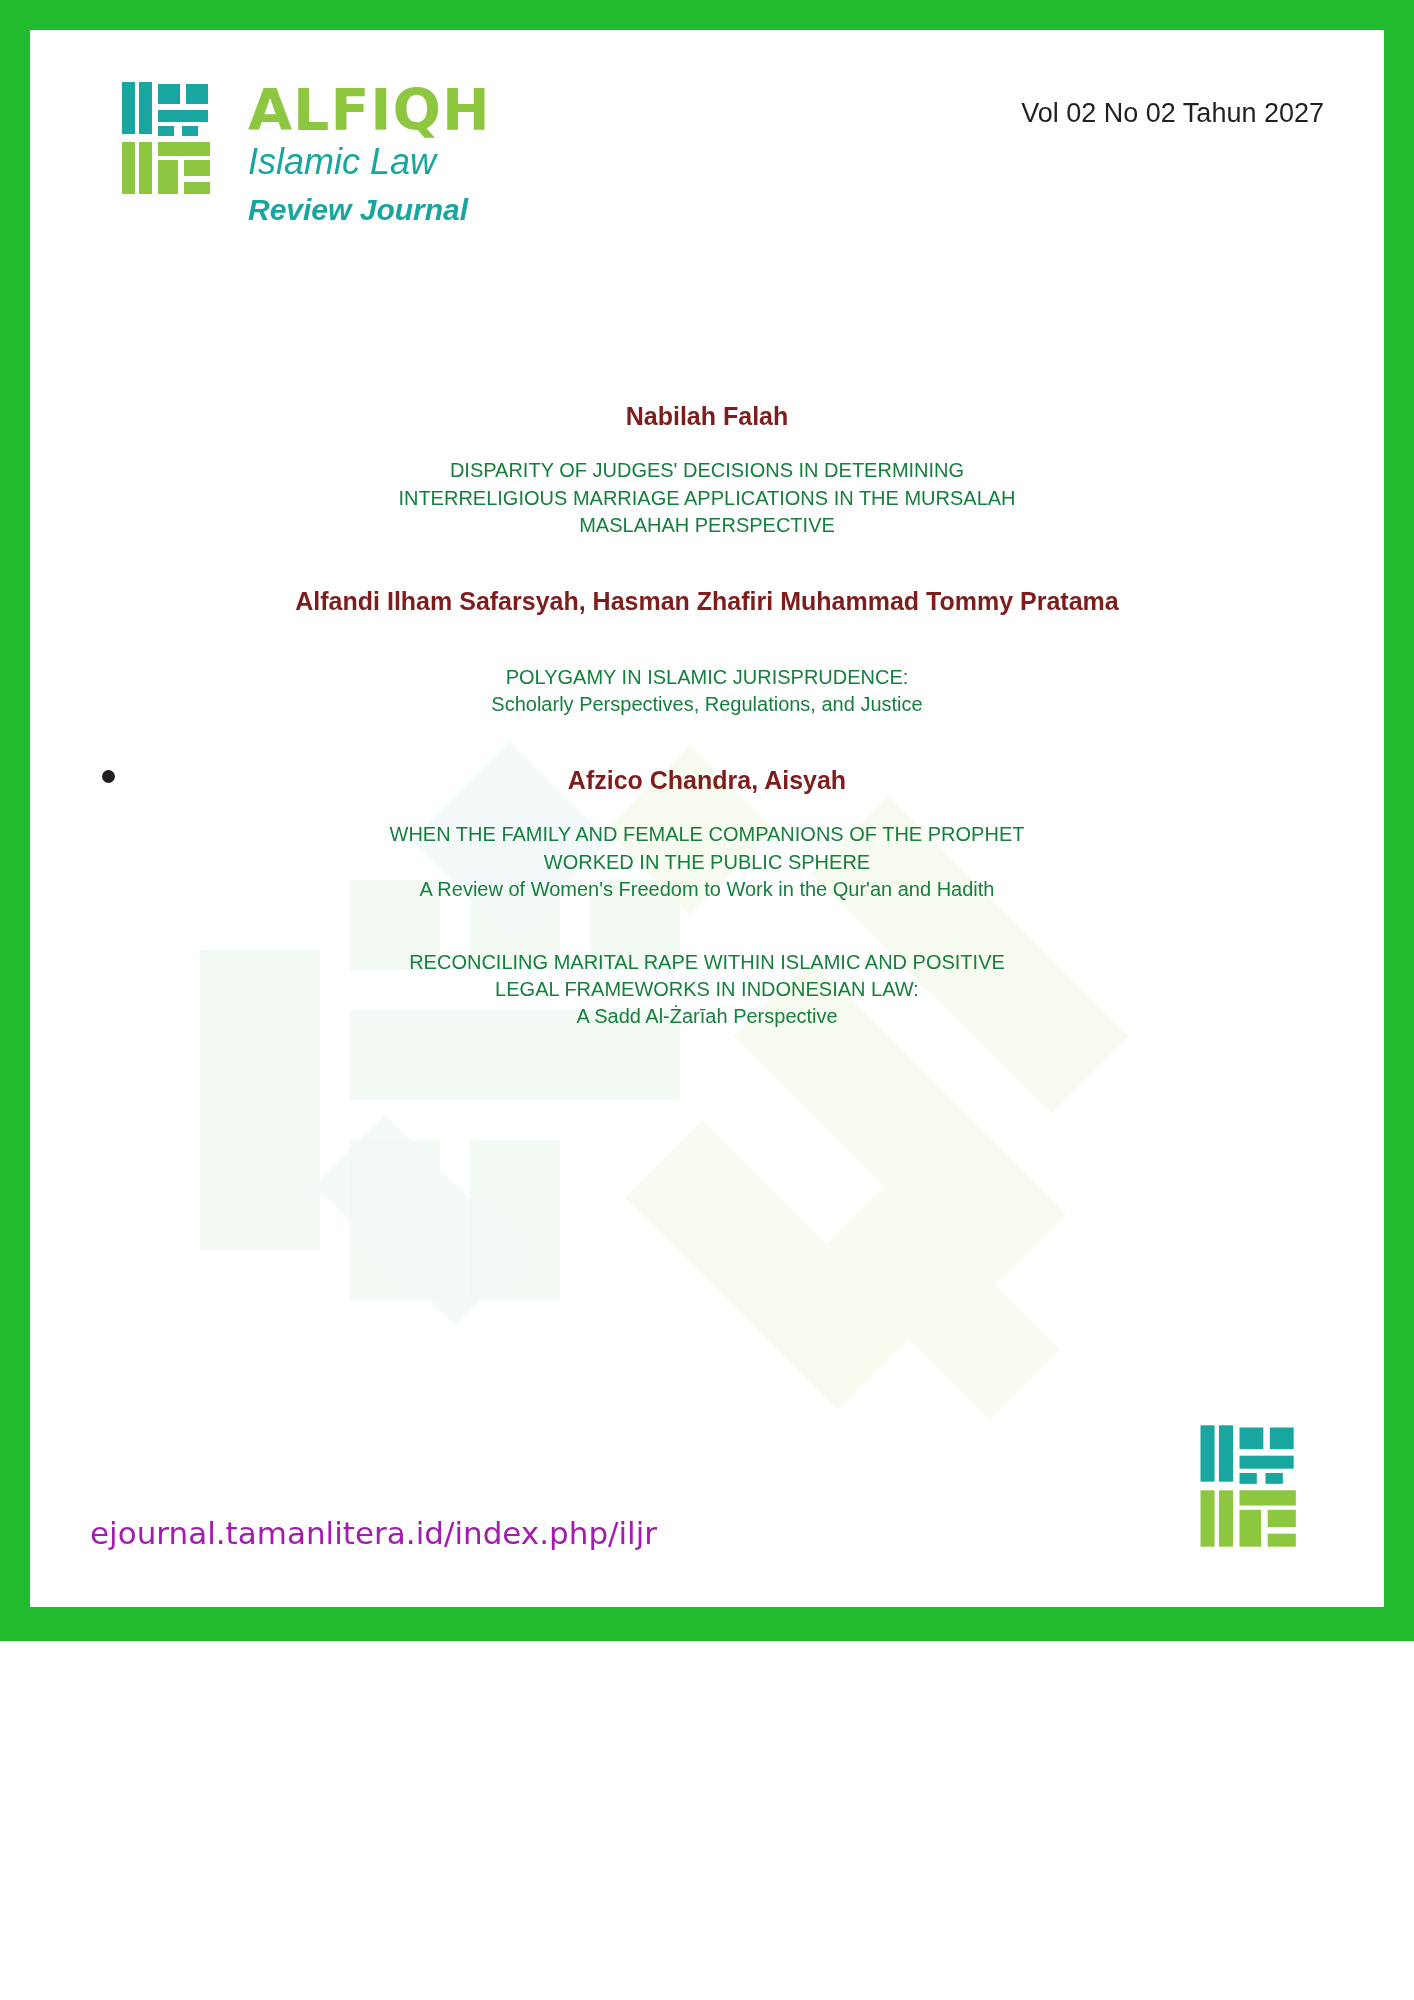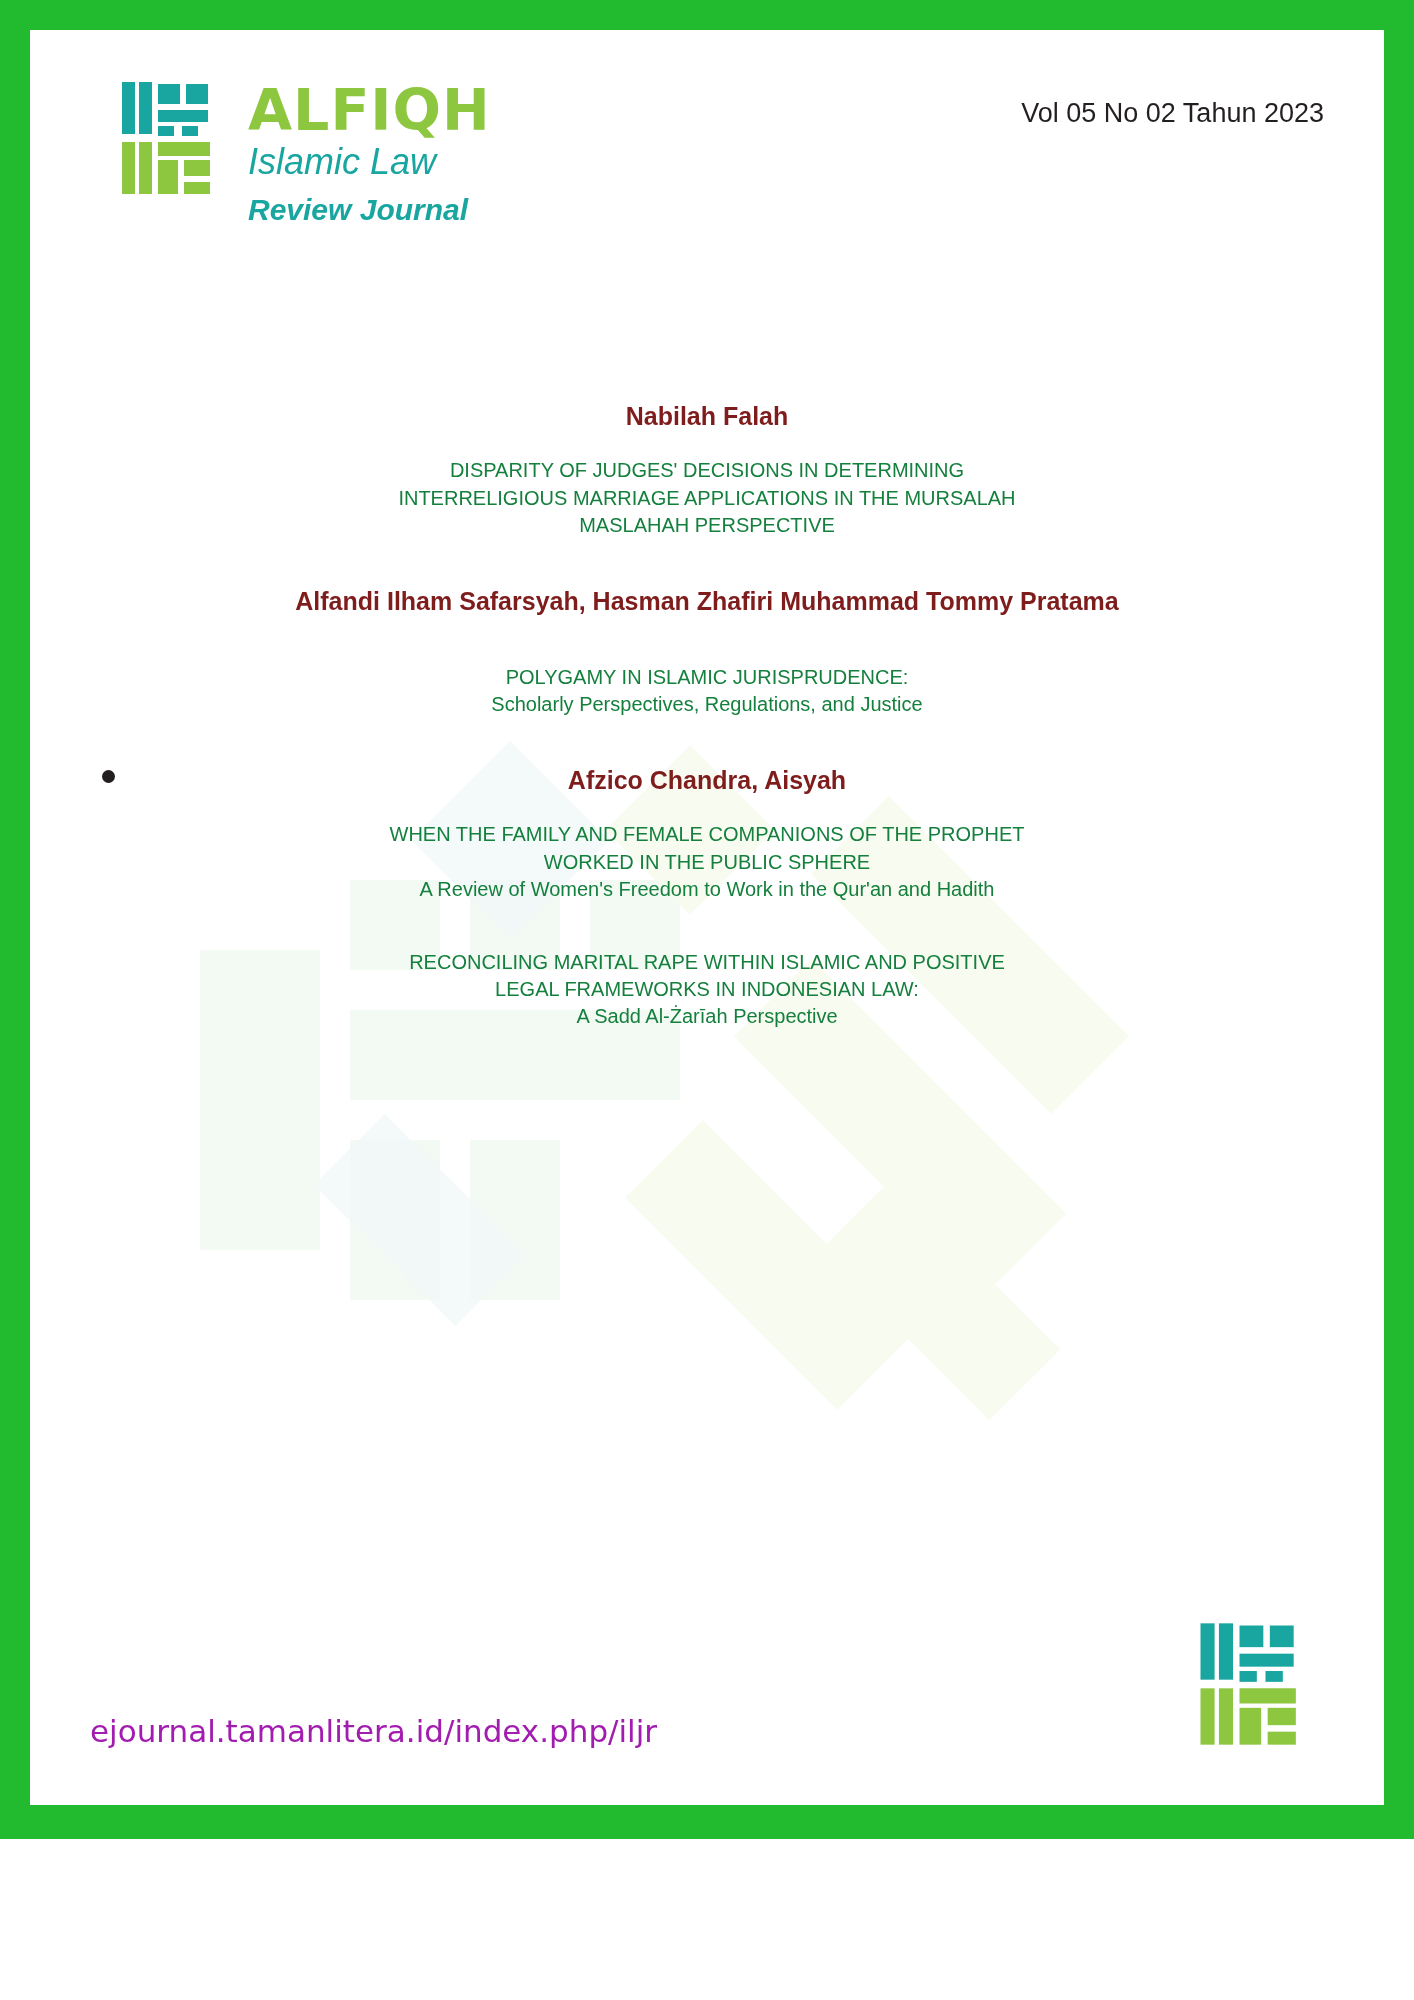--- a/index.html
+++ b/index.html
@@ -9,21 +9,21 @@
   body {
     width: 1414px;
     height: 2000px;
     background: #ffffff;
     font-family: "Liberation Sans", sans-serif;
     overflow: hidden;
   }
   .page {
     position: relative;
     width: 1414px;
-    height: 1839px;
+    height: 1641px;
     background: #22bb2f;
     box-sizing: border-box;
     padding: 30px 30px 34px 30px;
   }
   .inner {
     position: relative;
     width: 100%;
     height: 100%;
     background: #ffffff;
     overflow: hidden;
@@ -208,21 +208,21 @@
             <path d="M64 82 h26 v16 h-26 z"></path>
             <path d="M64 104 h26 v12 h-26 z"></path>
           </g>
         </svg>
         <div class="logo-words">
           <div class="logo-alfiqh">ALFIQH</div>
           <div class="logo-sub1">Islamic Law</div>
           <div class="logo-sub2">Review Journal</div>
         </div>
       </div>
-      <div class="issue-label">Vol 05 No 02 Tahun 2023</div>
+      <div class="issue-label">Vol 02 No 02 Tahun 2027</div>
     </div>
 
     <div class="contents">
 
       <div class="entry">
         <div class="authors">Nabilah Falah</div>
         <div class="title">DISPARITY OF JUDGES' DECISIONS IN DETERMINING
 INTERRELIGIOUS MARRIAGE APPLICATIONS IN THE MURSALAH
 MASLAHAH PERSPECTIVE</div>
       </div>

